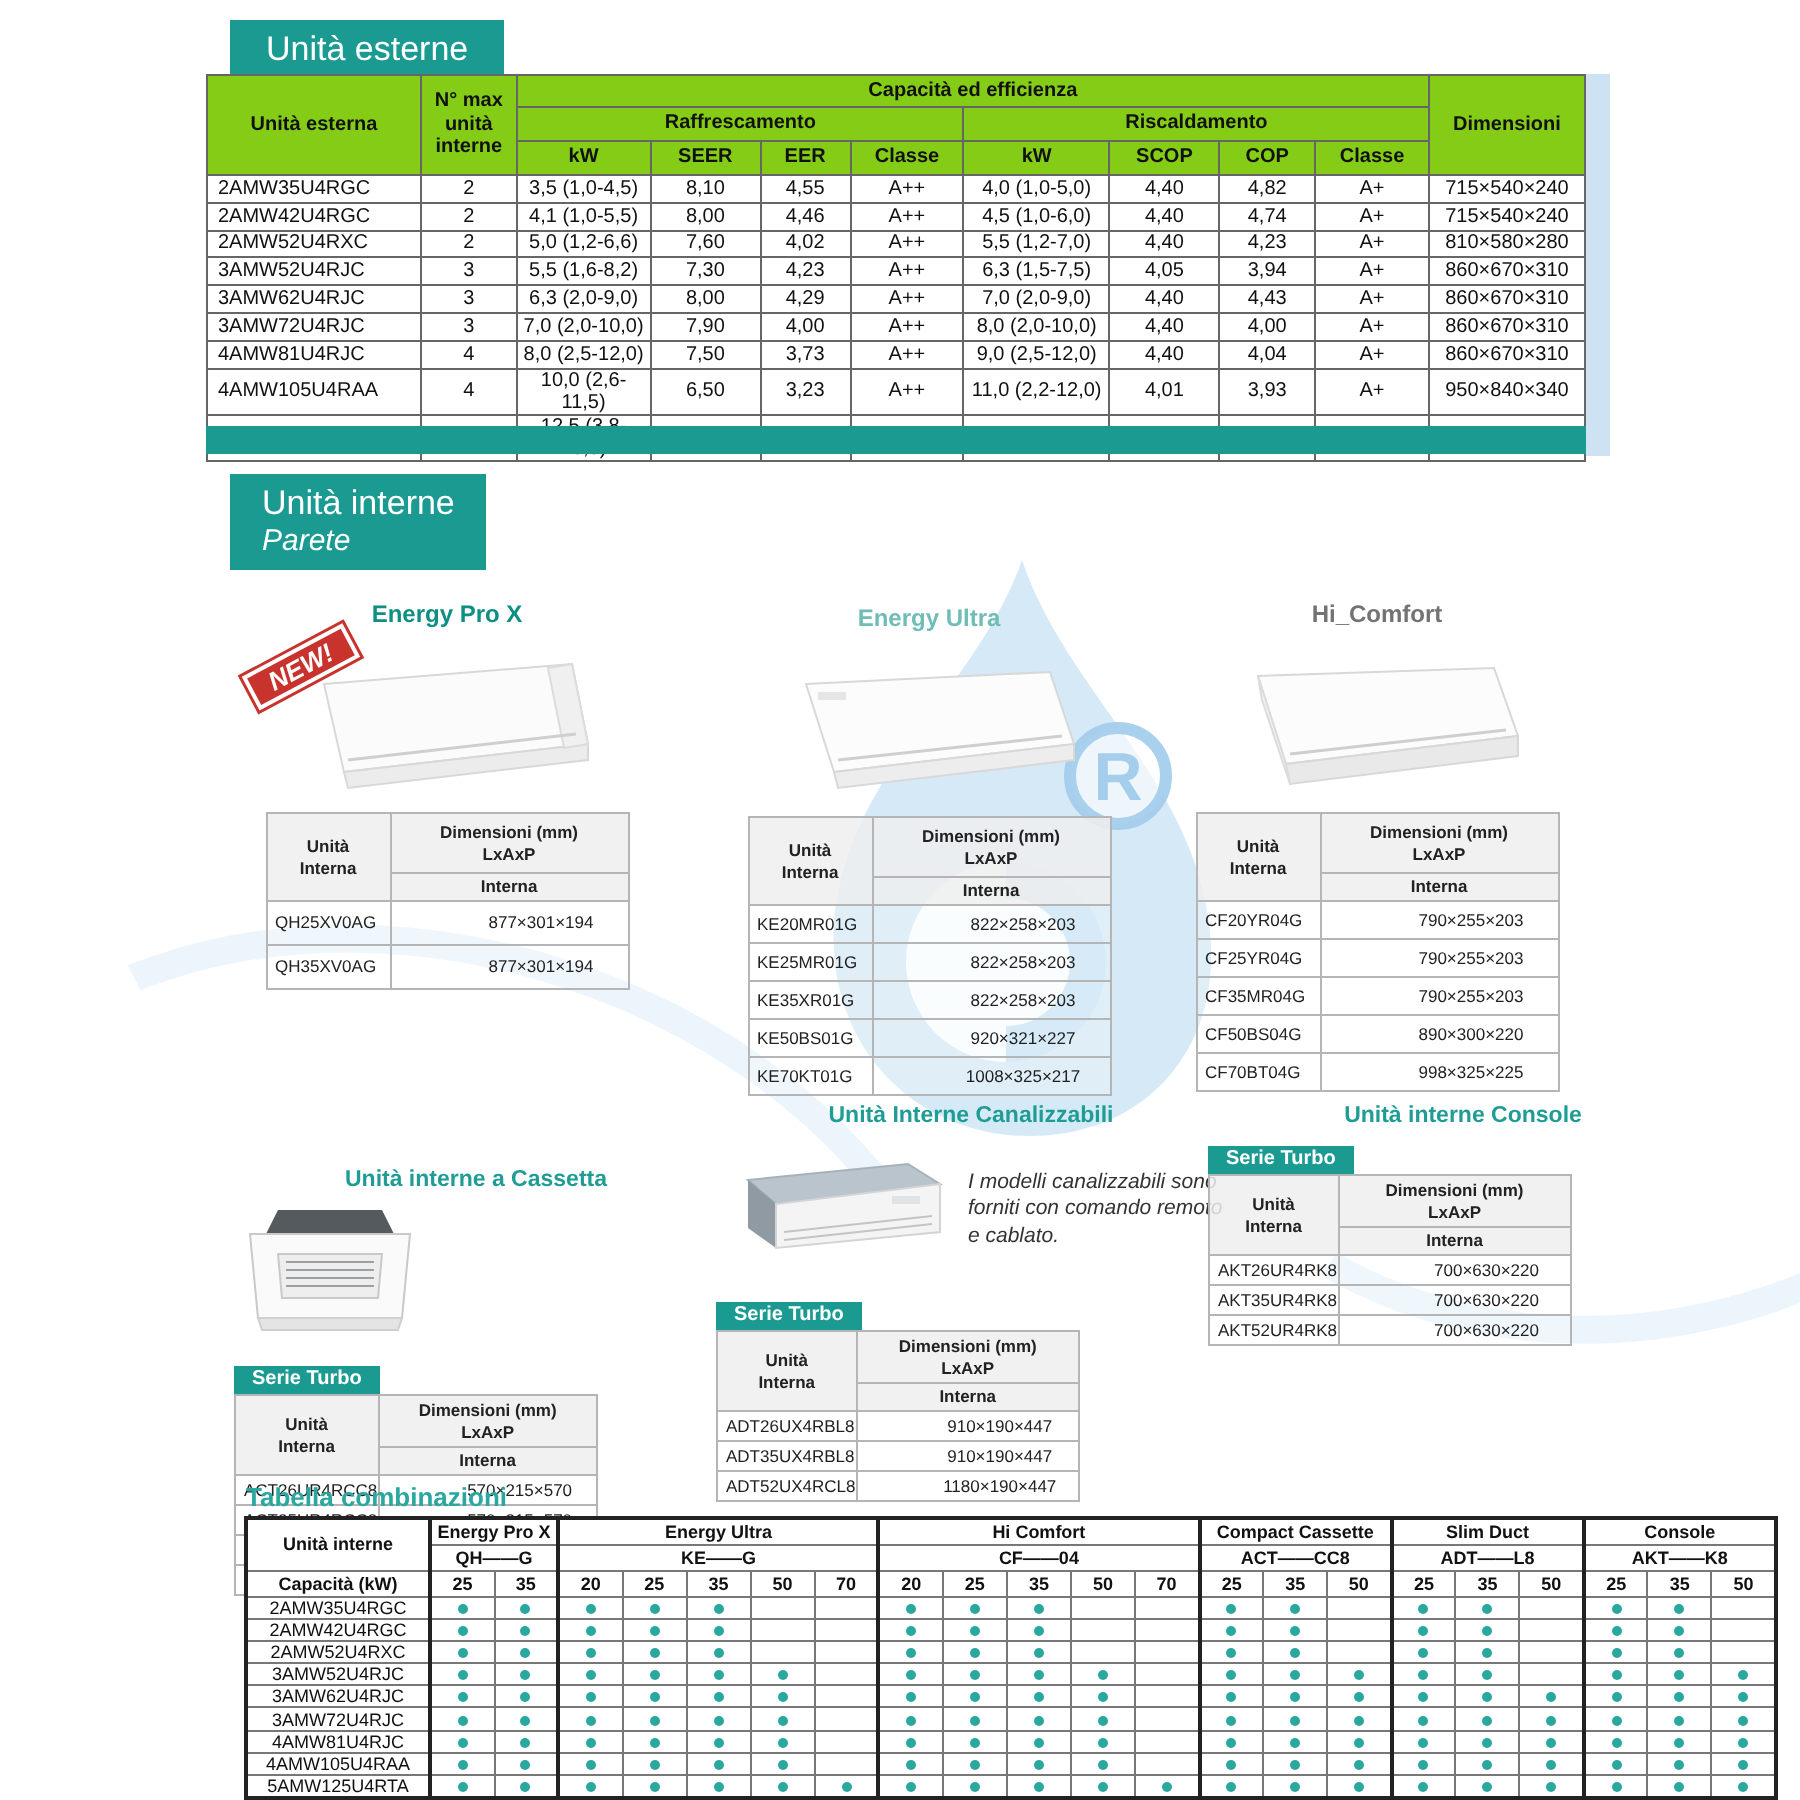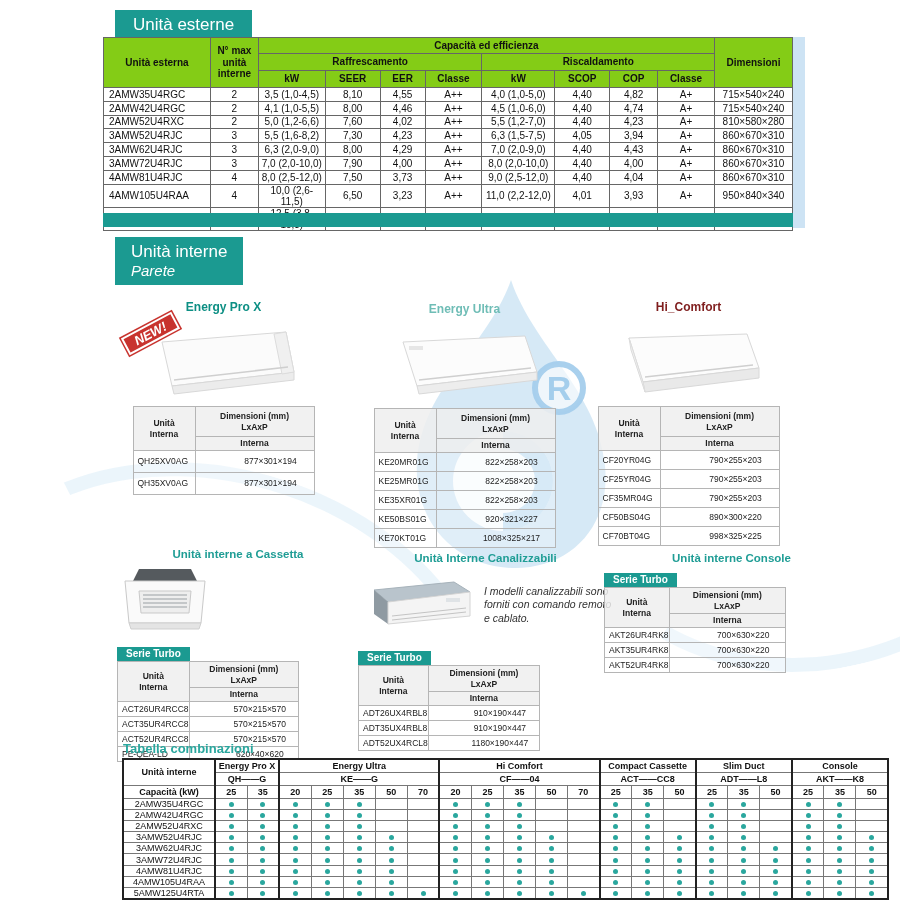--- a/index.html
+++ b/index.html
@@ -44,38 +44,38 @@
   .teal-bar{left:103px;top:213px;width:690px;height:14px;background:var(--teal);}
 
   
   .wall-product{width:215px;text-align:center;}
   .wp-a{left:116px;top:300px;}
   .wp-b{left:357px;top:302px;}
   .wp-c{left:581px;top:300px;}
   .prod-title{font-weight:bold;font-size:12px;margin-bottom:4px;}
   .c-prox{color:#0d8f84;}
   .c-ultra{color:#6fbdb6;}
-  .c-hicomf{color:#7f1d1d;}
+  .c-hicomf{color:#737373;}
   .img-wrap{position:relative;height:82px;margin-bottom:6px;display:flex;align-items:center;justify-content:center;}
   .new-badge{position:absolute;left:6px;top:6px;transform:rotate(-28deg);background:#c8332e;color:#fff;font-weight:bold;font-style:italic;font-size:13px;padding:0 9px;border:2px solid #fff;box-shadow:0 0 0 1.5px #c8332e;z-index:2;}
 
   
   .dim-table{width:182px;font-size:8.5px;color:#222;margin:0 auto;}
   .dim-table th,.dim-table td{border:1px solid var(--border-light);text-align:center;vertical-align:middle;line-height:1.2;}
   .dim-table thead th{background:rgba(238,238,238,.85);font-weight:bold;}
   .dim-table .unit-h{width:62px;}
   .dim-table thead tr:nth-child(1) th{height:30px;}
   .dim-table thead tr:nth-child(2) th{height:14px;}
   .dim-table tbody td{height:19px;background:rgba(255,255,255,.25);padding-left:32px;}
   .dim-table.tall tbody td{height:22px;}
   .dim-table tbody td:first-child{text-align:left;padding-left:4px;}
 
   
   .other-product{width:242px;}
-  .op-a{left:117px;top:548px;}
+  .op-a{left:117px;top:584px;}
   .op-b{left:358px;top:552px;width:255px;}
   .op-c{left:604px;top:552px;width:255px;}
   .prod-title2{font-weight:bold;font-size:11.5px;color:#1f9d95;text-align:center;margin-bottom:5px;}
   .op-row{display:flex;align-items:center;gap:8px;min-height:72px;margin-bottom:6px;}
   .op-desc{font-style:italic;font-size:10.5px;color:#333;line-height:1.3;flex:1;}
   .serie-label{display:inline-block;background:var(--teal);color:#fff;font-weight:bold;font-size:10px;padding:1px 9px 2px;margin-bottom:0;}
   .other-product .dim-table{margin:0;}
   .other-product .dim-table tbody td{height:15px;}
   .other-product .dim-table thead tr:nth-child(1) th{height:26px;}
 

